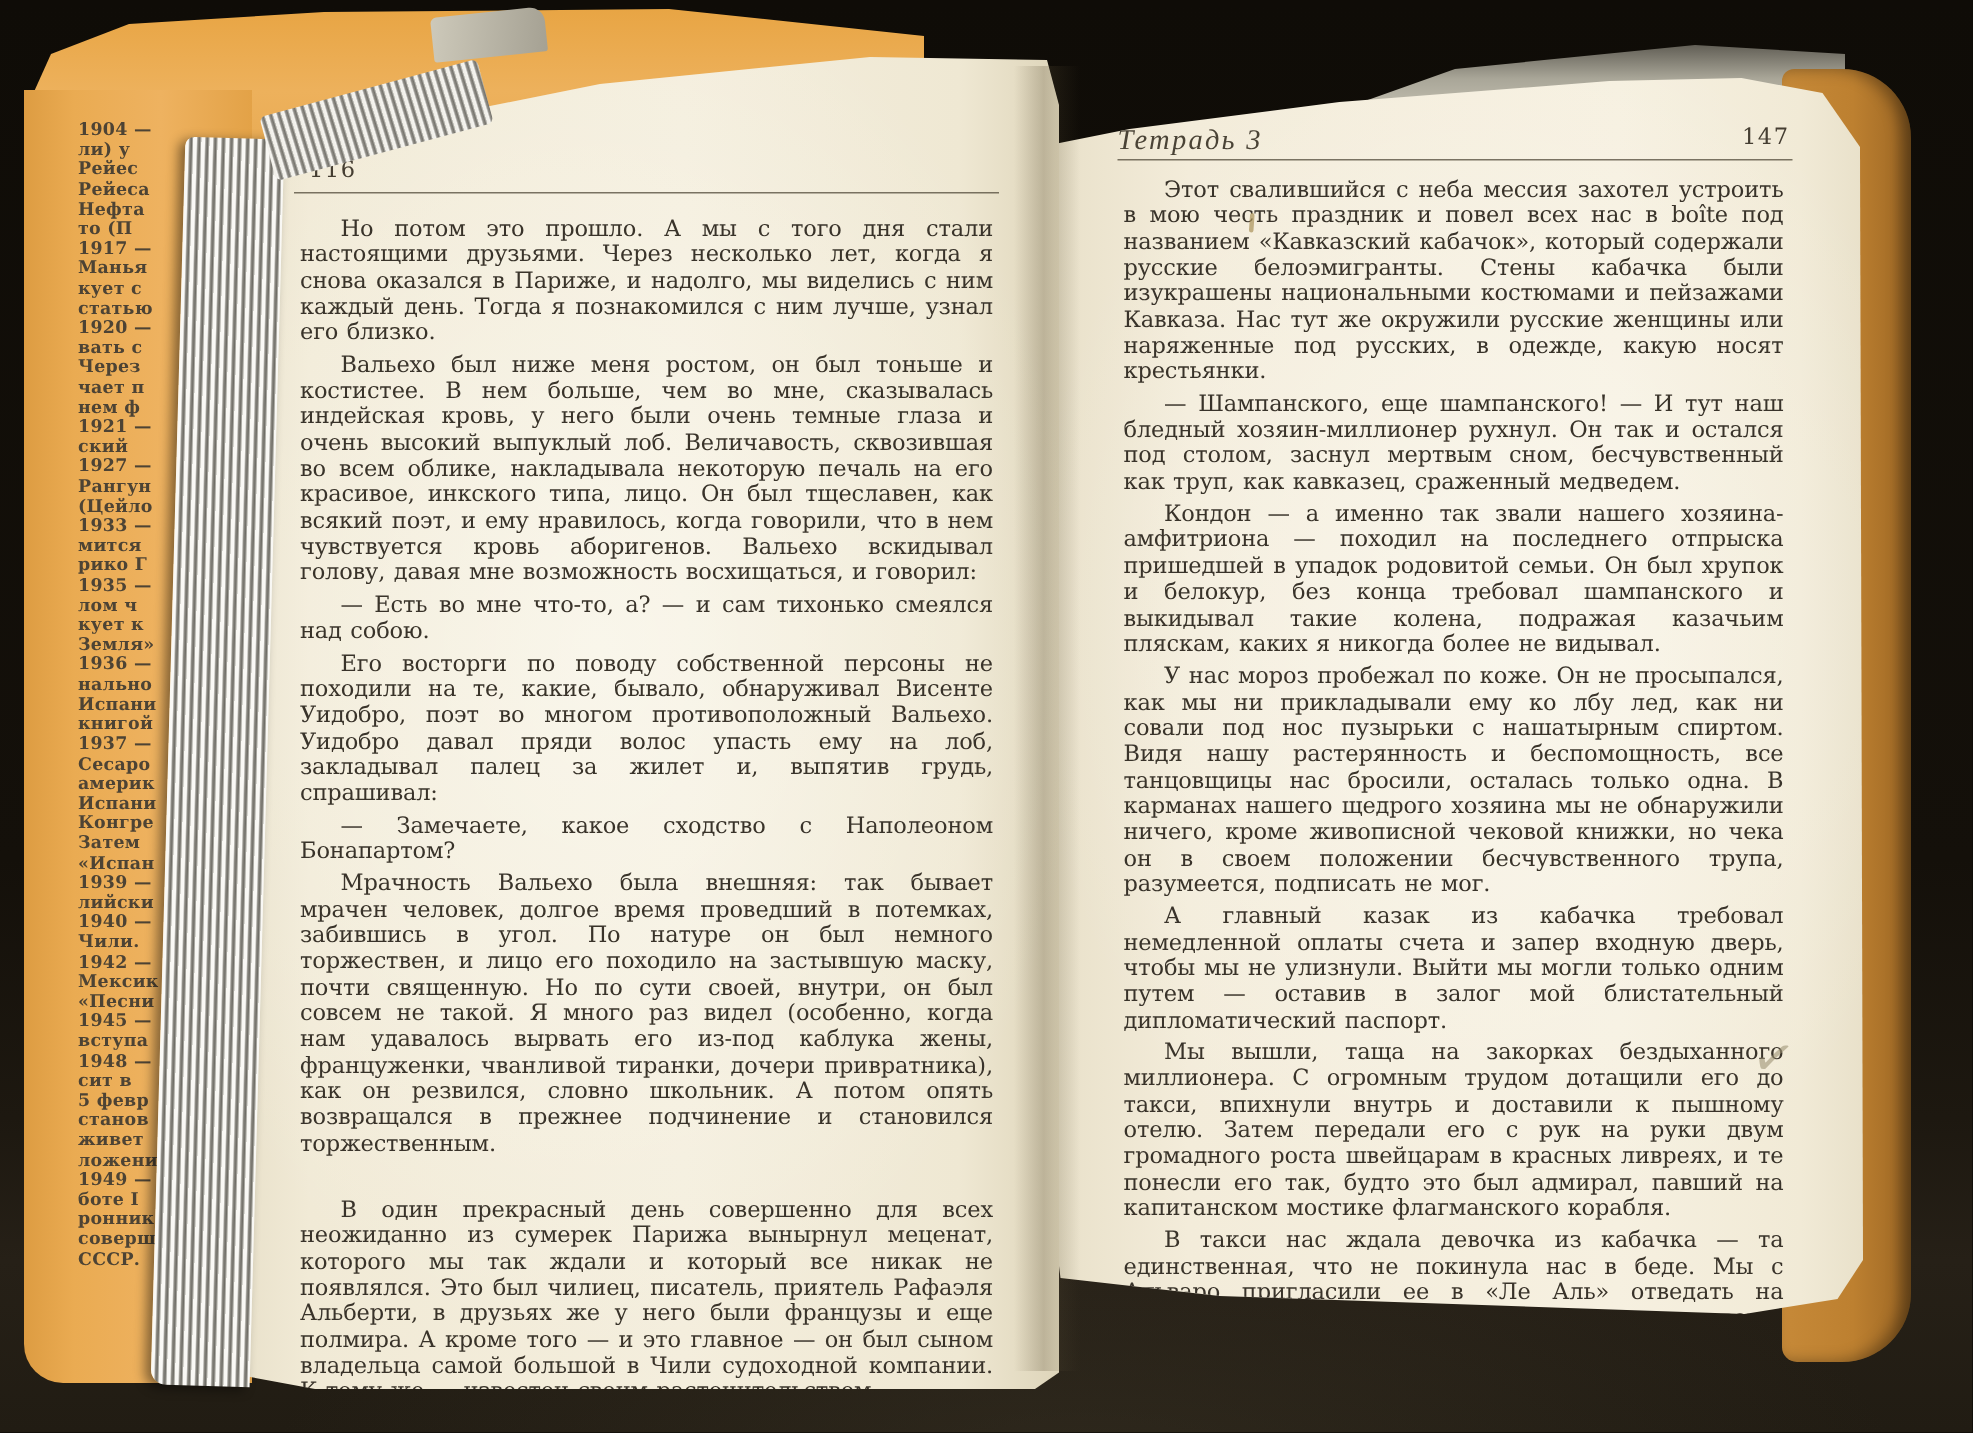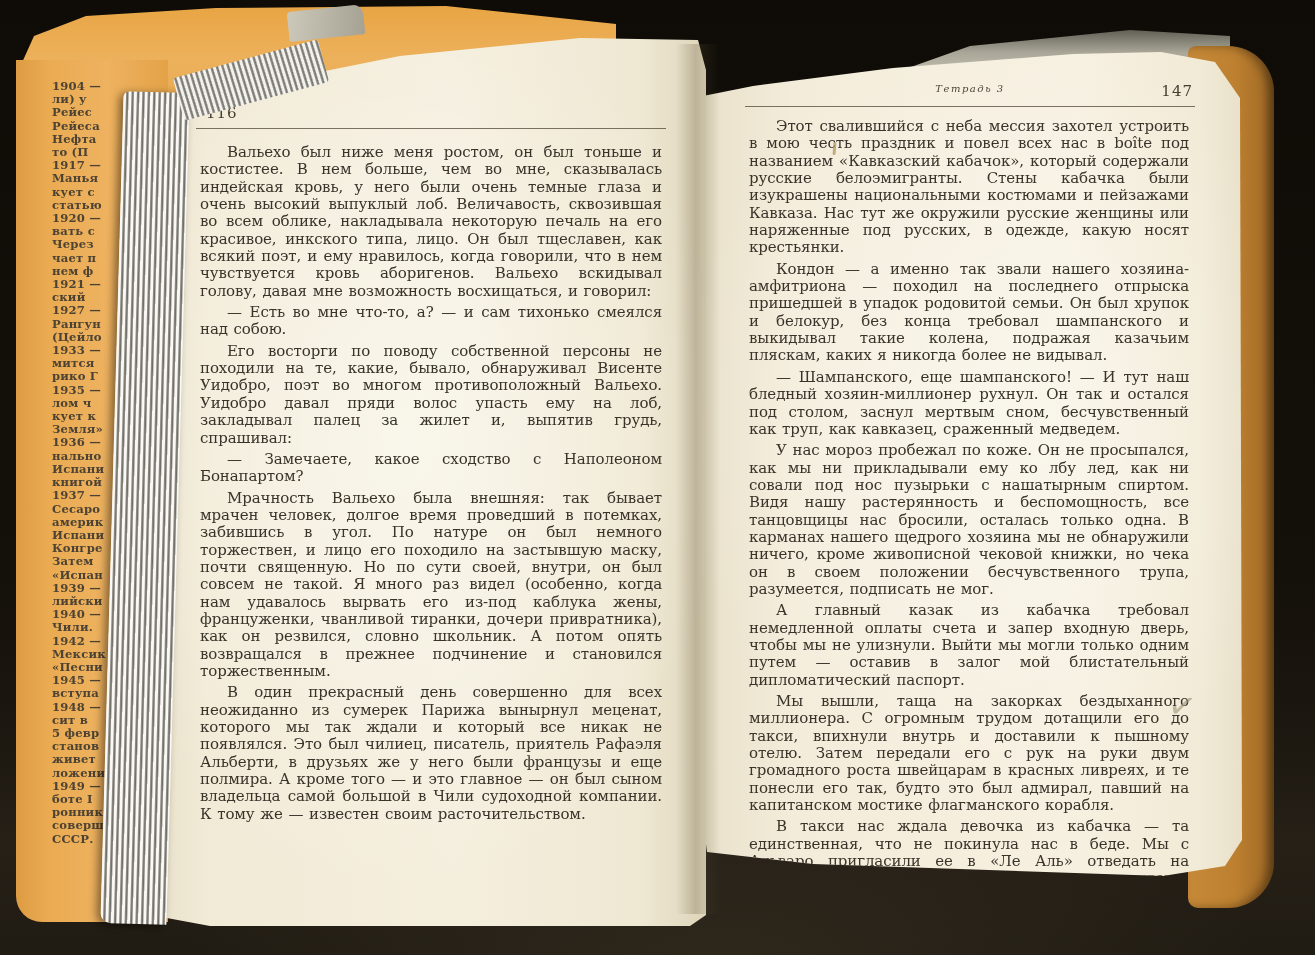--- a/index.html
+++ b/index.html
@@ -82,22 +82,22 @@
   }
   
   .pg-header{position:absolute;border-bottom:1.4px solid #6e66556;}
   .pg-header{border-bottom:1.4px solid rgba(90,82,66,.8);}
   .lp-header{top:72px;left:46px;width:470px;height:26px;}
   .rp-header{top:40px;left:52px;width:450px;height:26px;}
   .pg-num{position:absolute;top:2px;font-size:15px;color:#453e32;letter-spacing:1px;}
   .lp-header .pg-num{left:10px;}
   .rp-header .pg-num{right:2px;}
   .run-head{
-    text-align:center;font-style:italic;font-size:10px;color:#4a4336;
-    letter-spacing:1.5px;padding-top:3px;
+    text-align:left;font-style:italic;font-size:19px;color:#4a4336;
+    letter-spacing:1.5px;padding-top:3px;font-family:Liberation Serif, serif;
   }
   .pg-body{position:absolute;color:#39332a;}
   .lp-body{top:110px;left:46px;width:470px;}
   .rp-body{top:74px;left:52px;width:448px;}
   .para{
     margin:4px;font-size:15px;line-height:17.35px;text-align:justify;
     text-indent:27px;word-spacing:1px;letter-spacing:-0.1px;
   }
   .lp-body .para:nth-child(7){margin-top:27px;}
   
@@ -184,34 +184,35 @@
   <div class="page-top-edges"></div>
   <div class="jacket-right-edge"></div>
 
   <div class="right-page">
     <div class="pg-header rp-header">
       <span class="pg-num">147</span>
       <div class="run-head">Тетрадь 3</div>
     </div>
     <div class="pg-body rp-body">
         <p class="para">Этот свалившийся с неба мессия захотел устроить в мою честь праздник и повел всех нас в boîte под названием «Кавказский кабачок», который содержали русские белоэмигранты. Стены кабачка были изукрашены национальными костюмами и пейзажами Кавказа. Нас тут же окружили русские женщины или наряженные под русских, в одежде, какую носят крестьянки.</p>
+        <p class="para">— Шампанского, еще шампанского! — И тут наш бледный хозяин-миллионер рухнул. Он так и остался под столом, заснул мертвым сном, бесчувственный как труп, как кавказец, сраженный медведем.</p>
         <p class="para">Кондон — а именно так звали нашего хозяина-амфитриона — походил на последнего отпрыска пришедшей в упадок родовитой семьи. Он был хрупок и белокур, без конца требовал шампанского и выкидывал такие колена, подражая казачьим пляскам, каких я никогда более не видывал.</p>
-        <p class="para">— Шампанского, еще шампанского! — И тут наш бледный хозяин-миллионер рухнул. Он так и остался под столом, заснул мертвым сном, бесчувственный как труп, как кавказец, сраженный медведем.</p>
         <p class="para">У нас мороз пробежал по коже. Он не просыпался, как мы ни прикладывали ему ко лбу лед, как ни совали под нос пузырьки с нашатырным спиртом. Видя нашу растерянность и беспомощность, все танцовщицы нас бросили, осталась только одна. В карманах нашего щедрого хозяина мы не обнаружили ничего, кроме живописной чековой книжки, но чека он в своем положении бесчувственного трупа, разумеется, подписать не мог.</p>
         <p class="para">А главный казак из кабачка требовал немедленной оплаты счета и запер входную дверь, чтобы мы не улизнули. Выйти мы могли только одним путем — оставив в залог мой блистательный дипломатический паспорт.</p>
         <p class="para">Мы вышли, таща на закорках бездыханного миллионера. С огромным трудом дотащили его до такси, впихнули внутрь и доставили к пышному отелю. Затем передали его с рук на руки двум громадного роста швейцарам в красных ливреях, и те понесли его так, будто это был адмирал, павший на капитанском мостике флагманского корабля.</p>
         <p class="para">В такси нас ждала девочка из кабачка — та единственная, что не покинула нас в беде. Мы с Альваро пригласили ее в «Ле Аль» отведать на рассвете лукового супа. Купили ей на рынке цветы, целовали в знак признательности за ее поступок доброй самаритянки и нашли, что она довольно привлекательна. Она не была ни хорошенькой, ни безобразной, но зато у нее был вздернутый,</p>
       </div>
   </div>
 
   <div class="left-page">
     <div class="pg-header lp-header">
       <span class="pg-num">116</span>
     </div>
     <div class="pg-body lp-body">
+        <p class="para">Но потом это прошло. А мы с того дня стали настоящими друзьями. Через несколько лет, когда я снова оказался в Париже, и надолго, мы виделись с ним каждый день. Тогда я познакомился с ним лучше, узнал его близко.</p>
         <p class="para">Вальехо был ниже меня ростом, он был тоньше и костистее. В нем больше, чем во мне, сказывалась индейская кровь, у него были очень темные глаза и очень высокий выпуклый лоб. Величавость, сквозившая во всем облике, накладывала некоторую печаль на его красивое, инкского типа, лицо. Он был тщеславен, как всякий поэт, и ему нравилось, когда говорили, что в нем чувствуется кровь аборигенов. Вальехо вскидывал голову, давая мне возможность восхищаться, и говорил:</p>
         <p class="para">— Есть во мне что-то, а? — и сам тихонько смеялся над собою.</p>
         <p class="para">Его восторги по поводу собственной персоны не походили на те, какие, бывало, обнаруживал Висенте Уидобро, поэт во многом противоположный Вальехо. Уидобро давал пряди волос упасть ему на лоб, закладывал палец за жилет и, выпятив грудь, спрашивал:</p>
         <p class="para">— Замечаете, какое сходство с Наполеоном Бонапартом?</p>
         <p class="para">Мрачность Вальехо была внешняя: так бывает мрачен человек, долгое время проведший в потемках, забившись в угол. По натуре он был немного торжествен, и лицо его походило на застывшую маску, почти священную. Но по сути своей, внутри, он был совсем не такой. Я много раз видел (особенно, когда нам удавалось вырвать его из-под каблука жены, француженки, чванливой тиранки, дочери привратника), как он резвился, словно школьник. А потом опять возвращался в прежнее подчинение и становился торжественным.</p>
         <p class="para">В один прекрасный день совершенно для всех неожиданно из сумерек Парижа вынырнул меценат, которого мы так ждали и который все никак не появлялся. Это был чилиец, писатель, приятель Рафаэля Альберти, в друзьях же у него были французы и еще полмира. А кроме того — и это главное — он был сыном владельца самой большой в Чили судоходной компании. К тому же — известен своим расточительством.</p>
       </div>
   </div>
 
   <div class="stack-main"></div>

